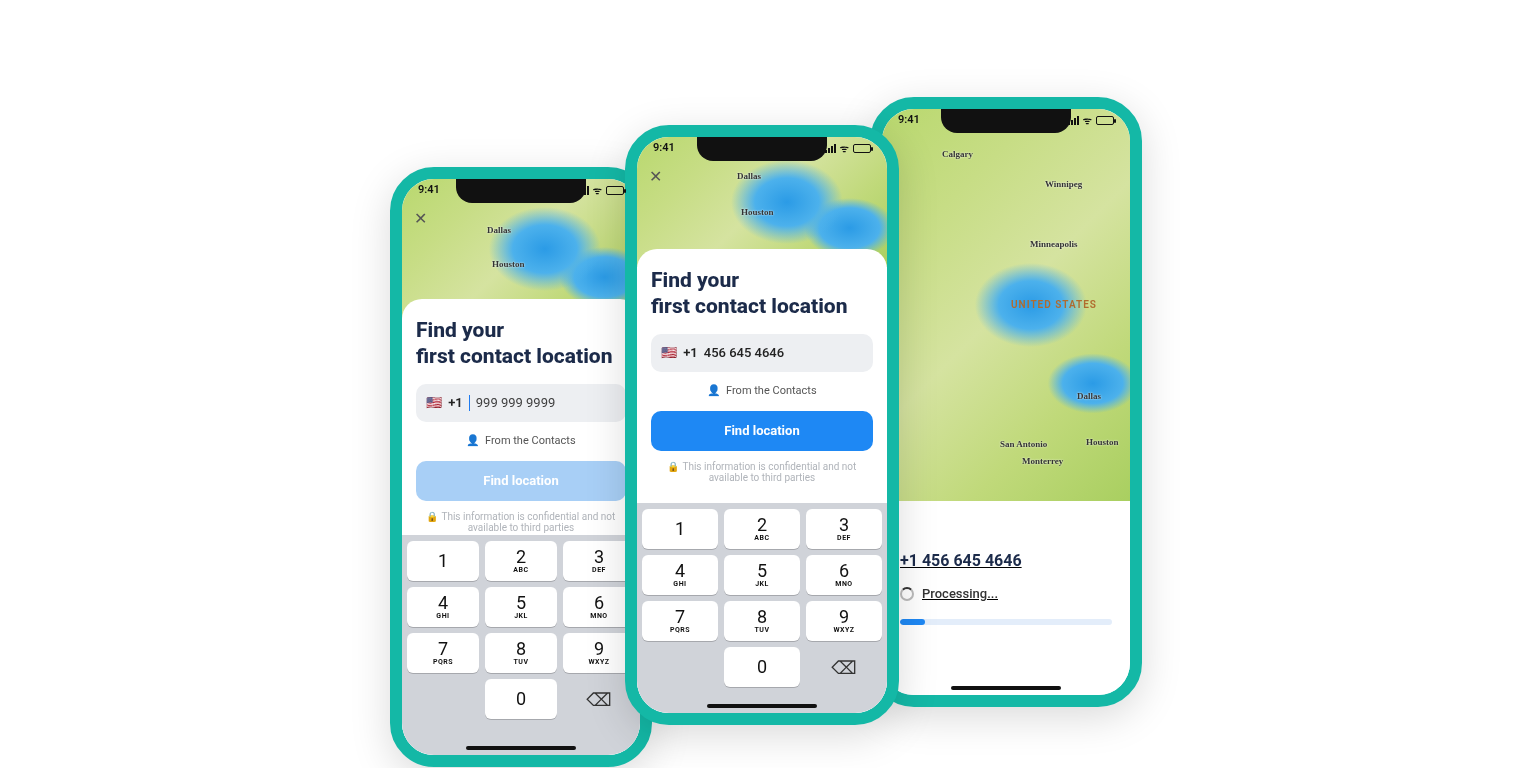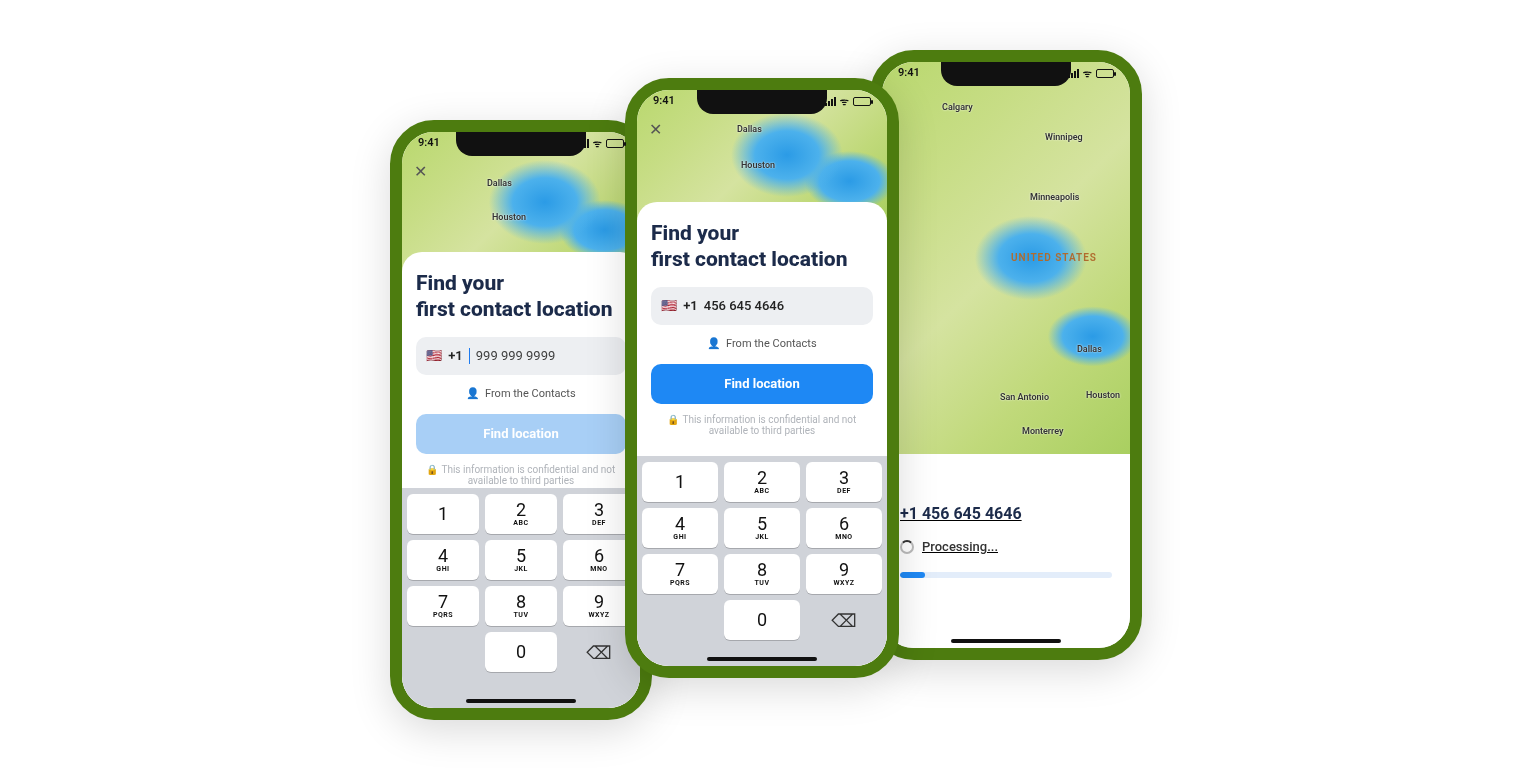--- a/index.html
+++ b/index.html
@@ -13,25 +13,26 @@
   }
   .stage {
     position: relative;
     width: 100%;
     height: 100%;
   }
   .phone {
     position: absolute;
     width: 270px;
     height: 550px;
-    border: 12px solid #4d7c0f;
+    border: 12px solid #14b8a6;
     border-radius: 44px;
     background: #fff;
     overflow: hidden;
     box-shadow: 0 10px 40px rgba(0,0,0,0.15);
+    margin-top: 47px;
   }
   .notch {
     position: absolute;
     top: 0;
     left: 50%;
     transform: translateX(-50%);
     width: 130px;
     height: 24px;
     background: #111;
     border-bottom-left-radius: 16px;
@@ -62,20 +63,21 @@
       linear-gradient(135deg, #b9d86e 0%, #c7dd85 25%, #d5e3a0 50%, #c0d97a 75%, #a9cf60 100%);
     overflow: hidden;
   }
   .map.full { height: 100%; }
   .map-label {
     position: absolute;
     font-size: 9px;
     color: #333;
     font-weight: 600;
     text-shadow: 0 0 2px #fff;
+    font-family: Liberation Serif, serif;
   }
   .map-country {
     position: absolute;
     font-size: 10px;
     color: #b06b2e;
     letter-spacing: 1px;
     font-weight: 600;
   }
   .close-btn {
     position: absolute;
@@ -298,21 +300,21 @@
       </span>
     </div>
     <div class="map full">
       <span class="map-label" style="top:40px; left:60px;">Calgary</span>
       <span class="map-label" style="top:70px; left:163px;">Winnipeg</span>
       <span class="map-label" style="top:130px; left:148px;">Minneapolis</span>
       <span class="map-country" style="top:190px; left:85px;padding-left:44px;">UNITED STATES</span>
       <span class="map-label" style="top:282px; left:195px;">Dallas</span>
       <span class="map-label" style="top:328px; left:204px;">Houston</span>
       <span class="map-label" style="top:330px; left:118px;">San Antonio</span>
-      <span class="map-label" style="top:364px; left:140px;">Monterrey</span>
+      <span class="map-label" style="top:347px; left:140px;">Monterrey</span>
 
     </div>
     <div class="result-sheet" style="top:420px;">
       <div class="result-number">+1 456 645 4646</div>
       <div class="processing">
         <div class="spinner"></div>
         <span>Processing...</span>
       </div>
       <div class="progress-track">
         <div class="progress-fill"></div>

